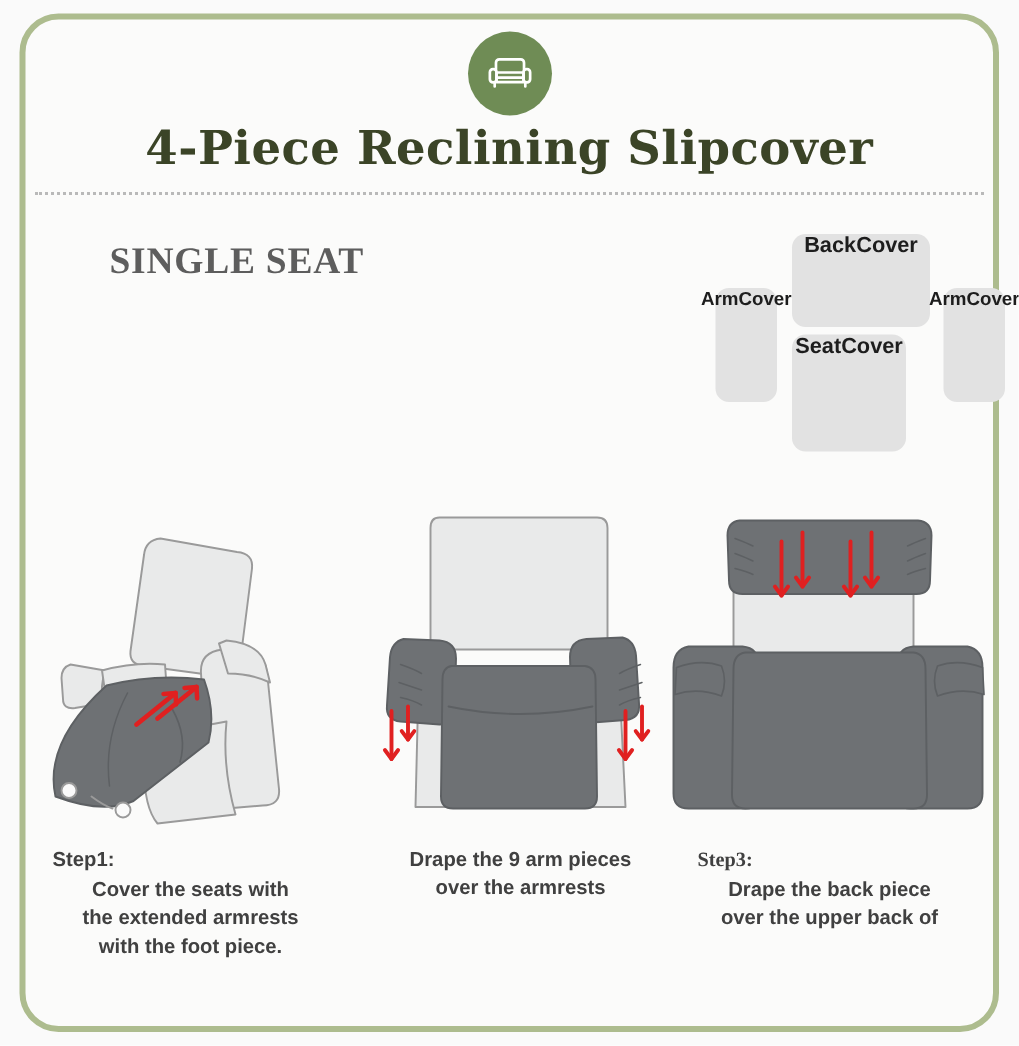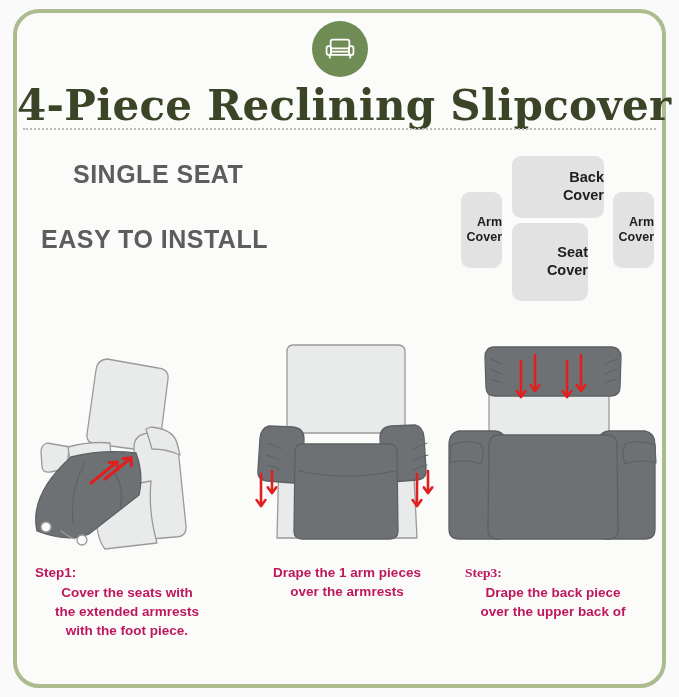--- a/index.html
+++ b/index.html
@@ -62,21 +62,21 @@
   .logo-badge svg { display: block; }
 
   .poster-title {
     position: absolute;
     left: 0;
     right: 0;
     top: 68px;
     text-align: center;
     font-family: "DejaVu Serif", "Liberation Serif", serif;
     font-weight: 700;
-    font-size: 42px;
+    font-size: 31px;
     letter-spacing: 0.3px;
     color: #3b4427;
     white-space: nowrap;
   }
 
   .divider {
     position: absolute;
     left: 6px;
     right: 6px;
     top: 115px;
@@ -92,21 +92,21 @@
     height: 190px;
   }
 
   .claims {
     position: absolute;
     left: 24px;
     top: 24px;
     width: 300px;
   }
   .claim {
-    font-family: Liberation Sans, sans-serif;
+    font-family: Liberation Serif, serif;
     font-weight: 700;
     font-size: 25px;
     color: #5d5d5d;
     letter-spacing: 0.5px;
     line-height: 1.0;
     white-space: nowrap;
   }
   .claim.first { margin-left: 32px; margin-bottom: 40px; }
 
   
@@ -115,28 +115,29 @@
     left: 436px;
     top: 14px;
     width: 212px;
     height: 170px;
   }
   .piece {
     position: absolute;
     background: #e2e2e2;
     border-radius: 9px;
     display: flex;
-    flex-direction: column;
-    align-items: flex-end;
+    flex-direction: row;
+    align-items: flex-start;
     justify-content: center;
     color: #1d1d1d;
     font-weight: 700;
     font-size: 14.5px;
     line-height: 1.22;
     text-align: center;
+    margin-left: 16px;
   }
   .piece span { display: block; }
   .piece-back  { left: 59px;  top: 4px;   width: 92px;  height: 62px; }
   .piece-seat  { left: 59px;  top: 71px;  width: 76px;  height: 78px; }
   .piece-arm-l { left: 8px;   top: 40px;  width: 41px;  height: 76px; font-size: 12.5px; }
   .piece-arm-r { left: 160px; top: 40px;  width: 41px;  height: 76px; font-size: 12.5px; }
 
   
   .steps {
     position: absolute;
@@ -157,21 +158,21 @@
   .step-art {
     width: 216px;
     height: 232px;
     position: relative;
   }
   .step-art svg { display: block; width: 216px; height: 232px; }
 
   .step-caption {
     font-size: 13.5px;
     font-weight: 700;
-    color: #be185d;
+    color: #404040;
     line-height: 1.42;
     text-align: center;
     padding: 0 6px;
   }
   .step-label {
     display: block;
     text-align: left;
     margin-bottom: 1px;
   }
   .step-1 .step-label { padding-left: 10px; }
@@ -202,21 +203,20 @@
     </div>
 
     <div class="poster-title">4-Piece Reclining Slipcover</div>
 
     <div class="divider"></div>
 
     <div class="midband">
 
       <div class="claims">
         <div class="claim first">SINGLE SEAT</div>
-        <div class="claim">EASY TO INSTALL</div>
       </div>
 
       <div class="pieces">
         <div class="piece piece-back">
           <span>Back</span>
           <span>Cover</span>
         </div>
         <div class="piece piece-seat">
           <span>Seat</span>
           <span>Cover</span>
@@ -317,21 +317,21 @@
 
             <g stroke="#e02020" stroke-width="2.6" stroke-linecap="round" fill="none">
               <path d="M178 143 L178 175"></path>
               <path d="M178 175 l-4.4 -6 M178 175 l4.4 -6"></path>
               <path d="M189 140 L189 162"></path>
               <path d="M189 162 l-4.2 -5.6 M189 162 l4.2 -5.6"></path>
             </g>
           </svg>
         </div>
         <div class="step-caption">
-          <span class="step-line">Drape the 1 arm pieces</span>
+          <span class="step-line">Drape the 9 arm pieces</span>
           <span class="step-line">over the armrests</span>
         </div>
       </div>
 
       <div class="step step-3">
         <div class="step-art">
           <svg viewBox="0 0 216 232" aria-hidden="true">
             <g stroke="#9a9a9a" stroke-width="1.3" stroke-linejoin="round" stroke-linecap="round">
 
               <path d="M50 18 q-6 0 -6 7 l0 78 q0 7 7 7 l106 0 q7 0 7 -7 l0 -78 q0 -7 -7 -7 z" fill="#e9eaea"></path>

